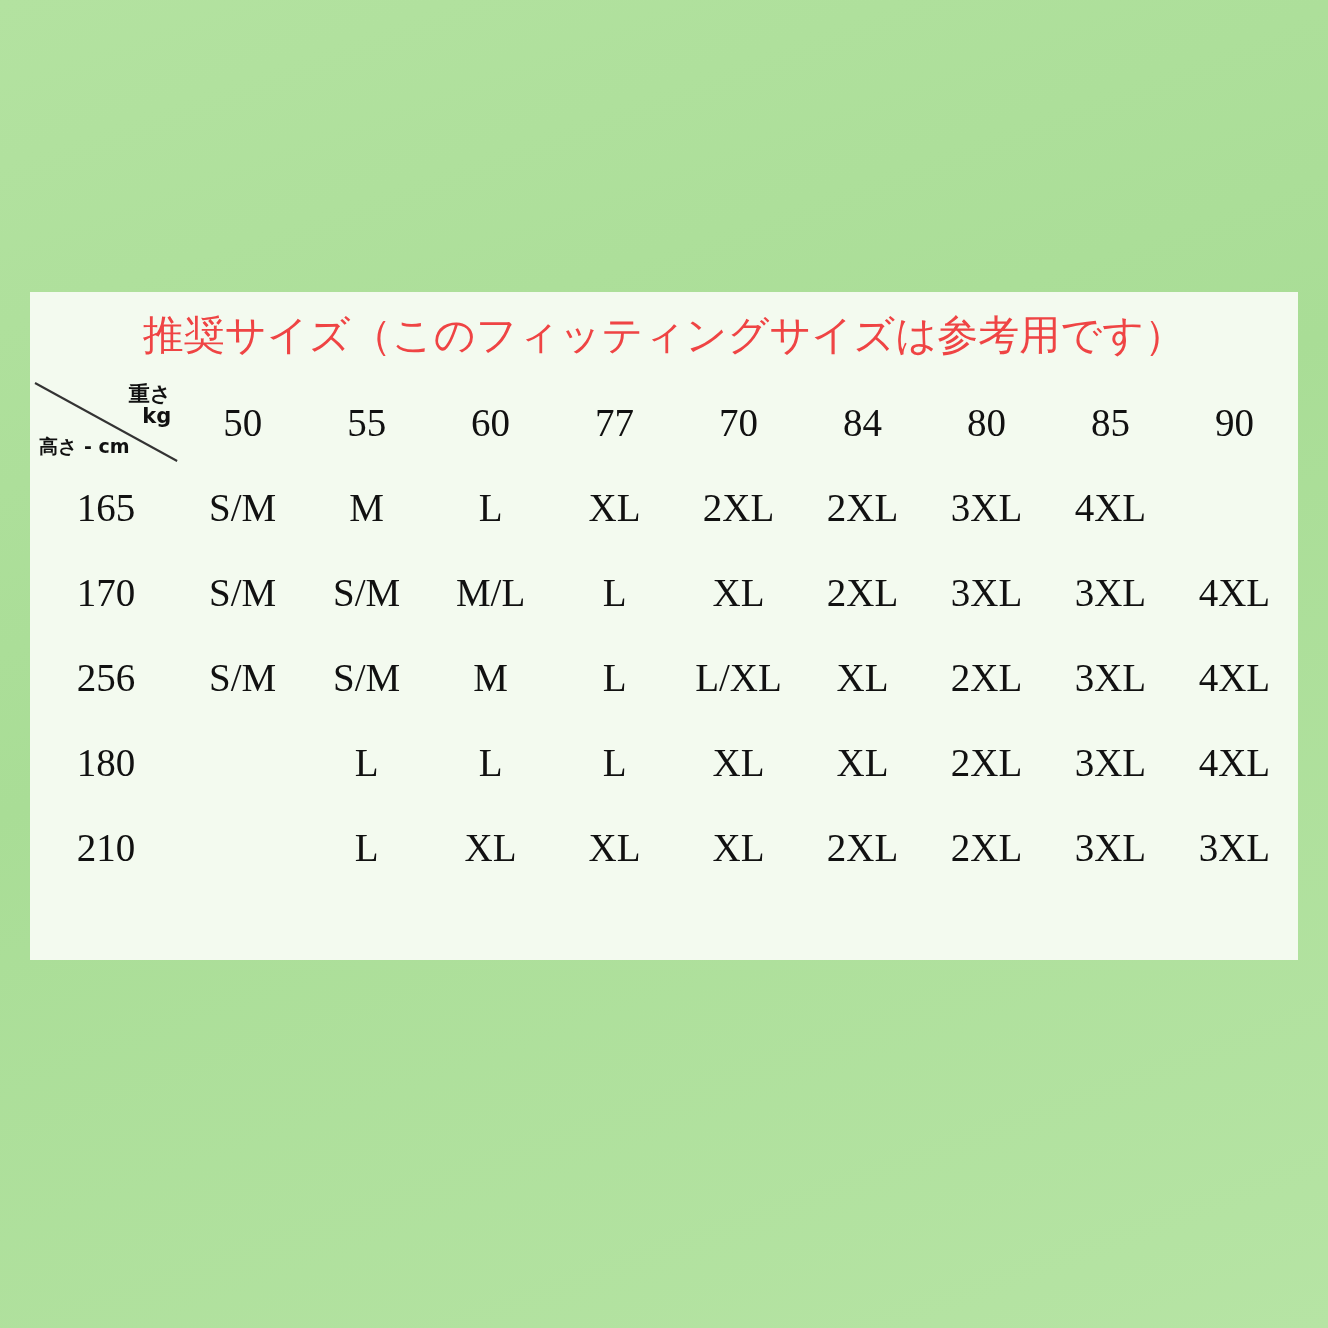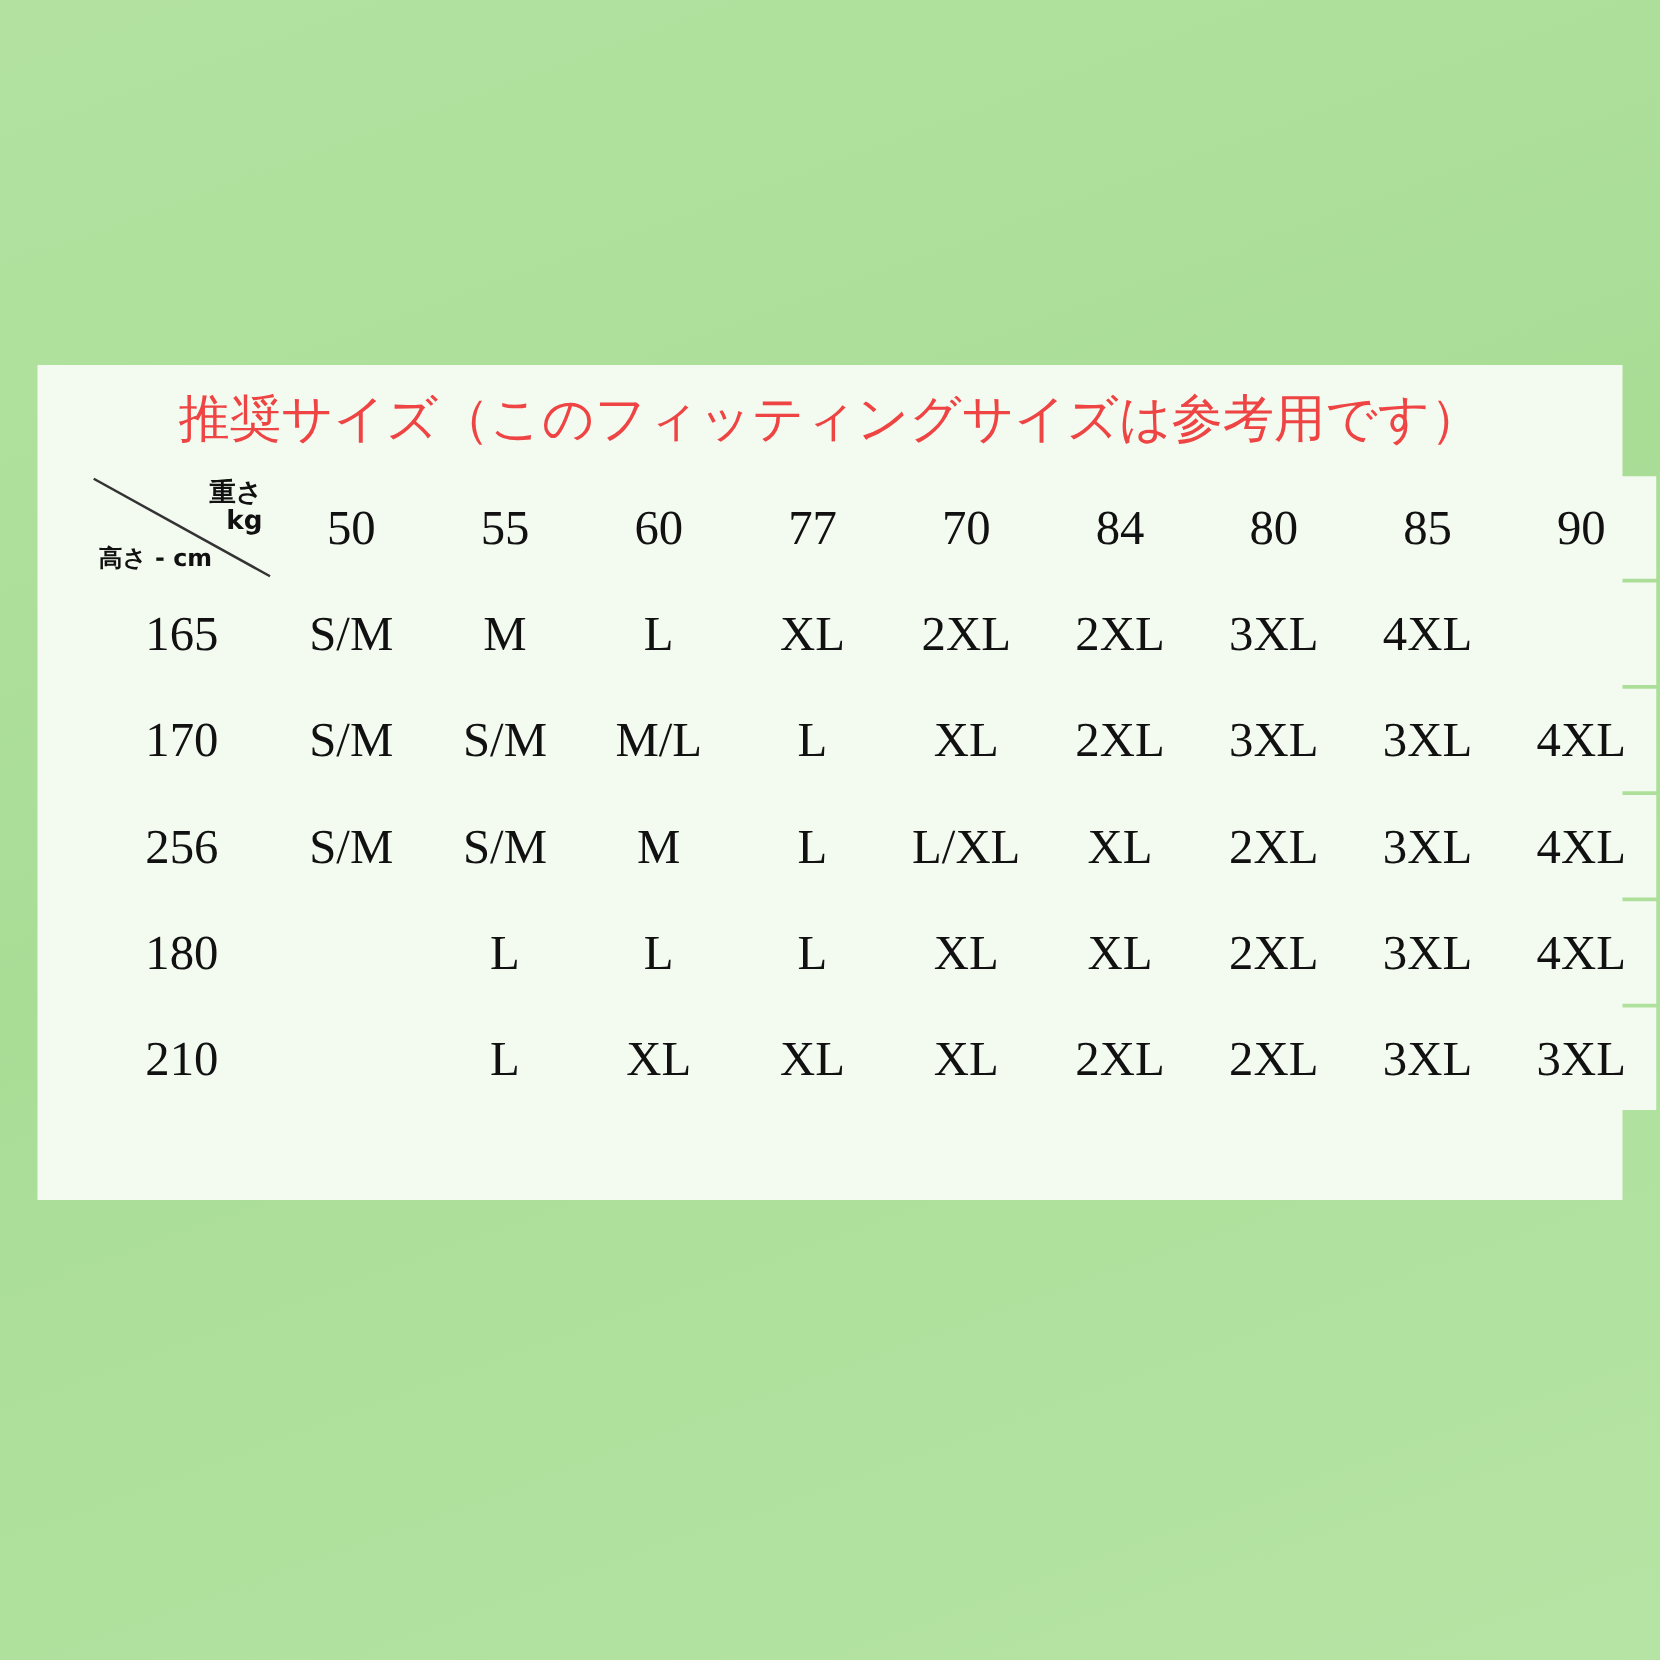--- a/index.html
+++ b/index.html
@@ -43,21 +43,20 @@
     letter-spacing: 0px;
     white-space: nowrap;
   }
 
   table.size-table {
     border-collapse: separate;
     border-spacing: 3px;
     width: 1268px;
     table-layout: fixed;
     margin: 0;
-    padding-left: 40px;
   }
 
   table.size-table col.col-head { width: 145px; }
   table.size-table col.col-data { width: 120px; }
 
   .size-table td, .size-table th {
     padding: 0;
     margin: 0;
     height: 82px;
     text-align: center;

